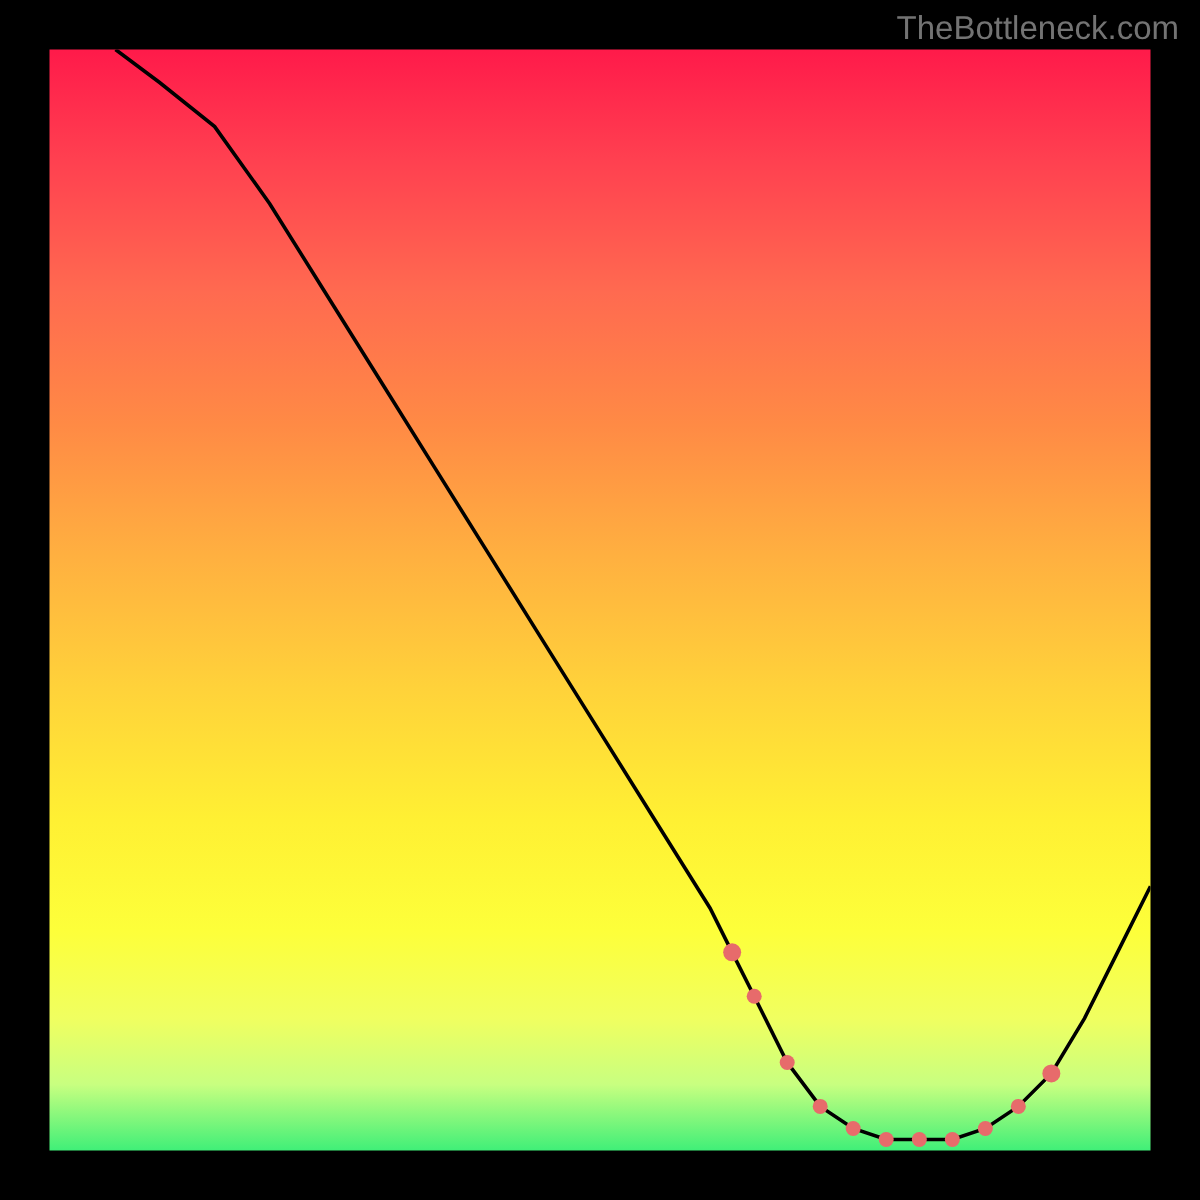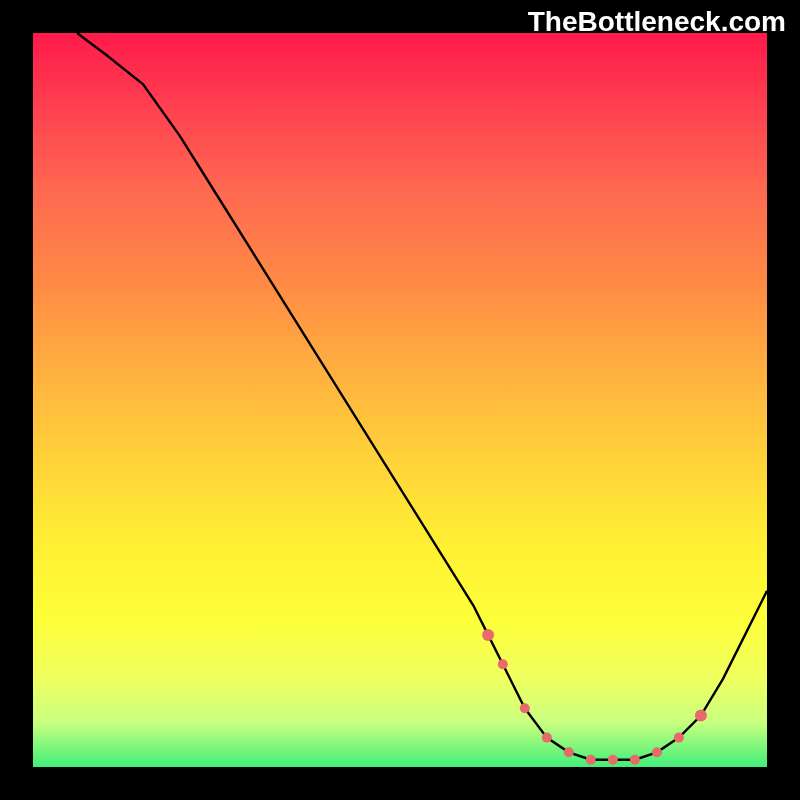--- a/index.html
+++ b/index.html
@@ -7,23 +7,23 @@
     width: 800px;
     height: 800px;
     background: #000;
     position: relative;
     font-family: Arial, sans-serif;
   }
   .attribution {
     position: absolute;
     top: 6px;
     right: 14px;
-    color: #ffffff;
-    font-size: 28px;
-    font-weight: 700;
+    color: #737373;
+    font-size: 22px;
+    font-weight: 400;
     z-index: 10;
   }
   .plot-area {
     position: absolute;
     left: 33px;
     top: 33px;
     width: 734px;
     height: 734px;
     background: linear-gradient(to bottom,
       #ff1a4a 0%,

